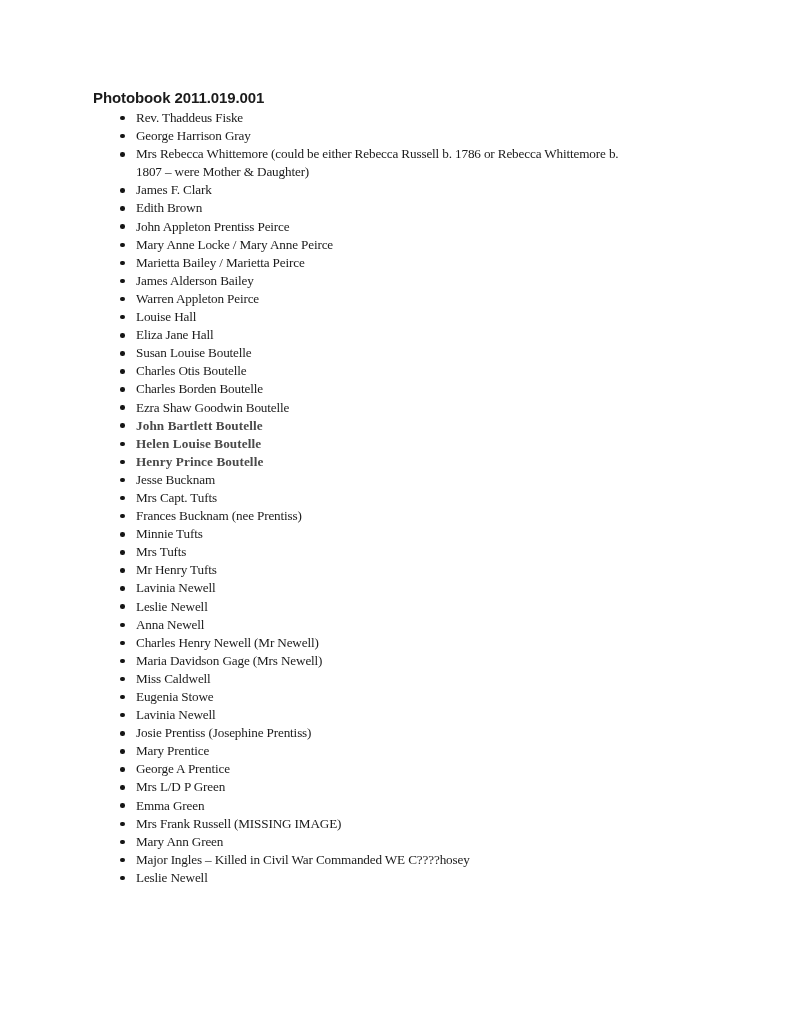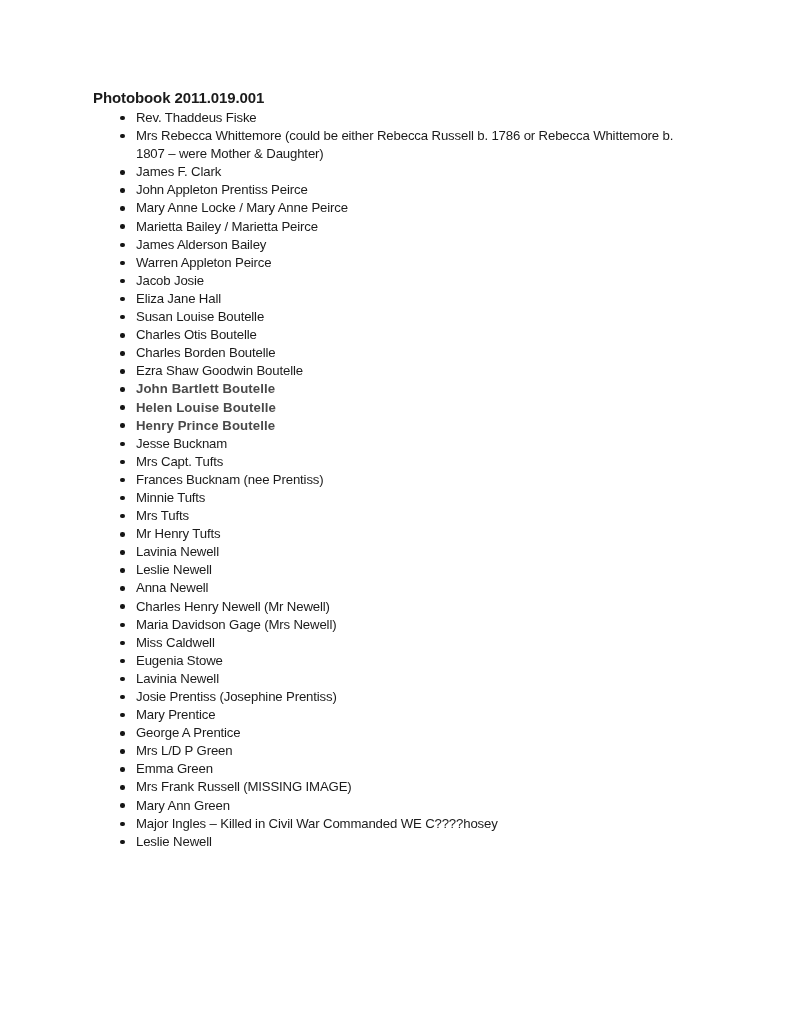--- a/index.html
+++ b/index.html
@@ -40,20 +40,21 @@
     margin-top: 2px;
   }
   ul.name-list li {
     display: flex;
     align-items: flex-start;
     padding-left: 27px;
     font-size: 13.2px;
     line-height: 18.1px;
     letter-spacing: -0.15px;
     color: var(--text);
+    font-family: Liberation Serif, serif;
   }
   .bullet {
     flex: 0 0 auto;
     width: 4.5px;
     height: 4.5px;
     border-radius: 50%;
     background: var(--bullet);
     margin-top: 6.9px;
     margin-right: 11.5px;
   }
@@ -72,32 +73,40 @@
 
 <div class="page">
   <div class="content">
     <div class="doc-title">Photobook 2011.019.001</div>
     <ul class="name-list">
   <li>
     <span class="bullet"></span>
     <span class="item-text">Rev. Thaddeus Fiske</span>
   </li>
 
+  <li>
+    <span class="bullet"></span>
+    <span class="item-text">George Harrison Gray</span>
+  </li>
 
   <li>
     <span class="bullet"></span>
     <span class="item-text">Mrs Rebecca Whittemore (could be either Rebecca Russell b. 1786 or Rebecca Whittemore b.
 1807 – were Mother &amp; Daughter)</span>
   </li>
 
   <li>
     <span class="bullet"></span>
     <span class="item-text">James F. Clark</span>
   </li>
 
+  <li>
+    <span class="bullet"></span>
+    <span class="item-text">Edith Brown</span>
+  </li>
 
   <li>
     <span class="bullet"></span>
     <span class="item-text">John Appleton Prentiss Peirce</span>
   </li>
 
   <li>
     <span class="bullet"></span>
     <span class="item-text">Mary Anne Locke / Mary Anne Peirce</span>
   </li>
@@ -113,21 +122,21 @@
   </li>
 
   <li>
     <span class="bullet"></span>
     <span class="item-text">Warren Appleton Peirce</span>
   </li>
 
 
   <li>
     <span class="bullet"></span>
-    <span class="item-text">Jacob Josie</span>
+    <span class="item-text">Louise Hall</span>
   </li>
 
   <li>
     <span class="bullet"></span>
     <span class="item-text">Eliza Jane Hall</span>
   </li>
 
   <li>
     <span class="bullet"></span>
     <span class="item-text">Susan Louise Boutelle</span>

